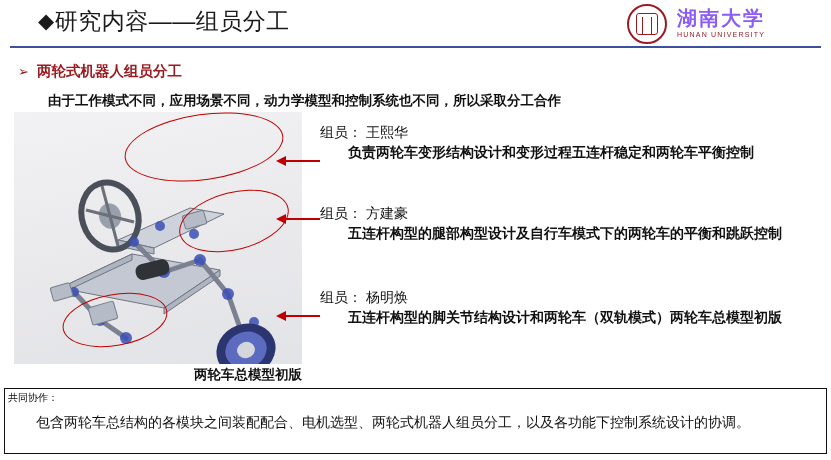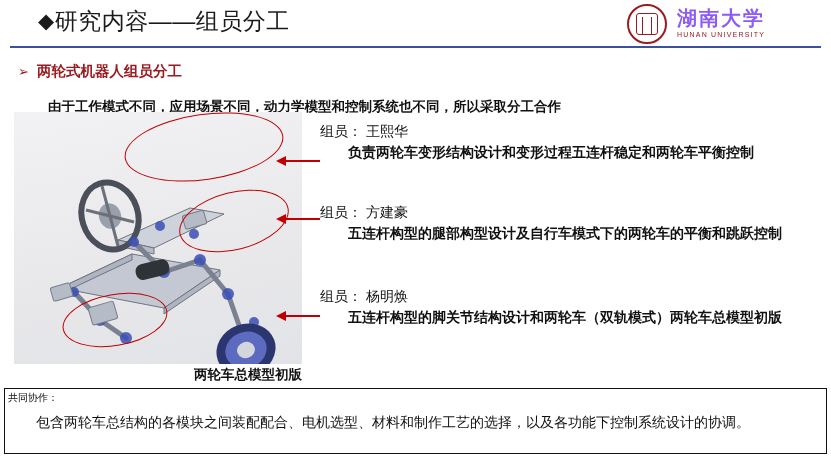--- a/index.html
+++ b/index.html
@@ -119,21 +119,21 @@
   }
   .sec-bullet-label {
     font-size: 14.5px;
     font-weight: bold;
     color: #9a1b20;
   }
 
   .sub-line {
     position: absolute;
     left: 48px;
-    top: 98px;
+    top: 92px;
     font-size: 13.5px;
     font-weight: bold;
     color: #111;
     white-space: nowrap;
   }
 
   
   .figure {
     position: absolute;
     left: 14px;
@@ -193,21 +193,20 @@
     width: 498px;
     font-size: 14px;
     color: #111;
     line-height: 1.45;
   }
   .mb-1 { top: 122px; }
   .mb-2 { top: 203px; }
   .mb-3 { top: 287px; }
   .member-head {
     white-space: nowrap;
-    font-family: Liberation Serif, serif;
   }
   .member-label { margin-right: 4px; }
   .member-name { }
   .member-desc {
     text-indent: 28px;
     font-weight: bold;
   }
 
   
   .bottom-box {
@@ -350,13 +349,13 @@
 
 <div class="member-block mb-3">
   <div class="member-head">
     <span class="member-label">组员：</span><span class="member-name">杨明焕</span>
   </div>
   <div class="member-desc">五连杆构型的脚关节结构设计和两轮车（双轨模式）两轮车总模型初版</div>
 </div>
 
 <div class="bottom-box"></div>
 <div class="bottom-title">共同协作：</div>
-<div class="bottom-body">包含两轮车总结构的各模块之间装配配合、电机选型、材料和制作工艺的选择，以及各功能下控制系统设计的协调。</div>
+<div class="bottom-body">包含两轮车总结构的各模块之间装配配合、电机选型、两轮式机器人组员分工，以及各功能下控制系统设计的协调。</div>
 
 </body></html>

